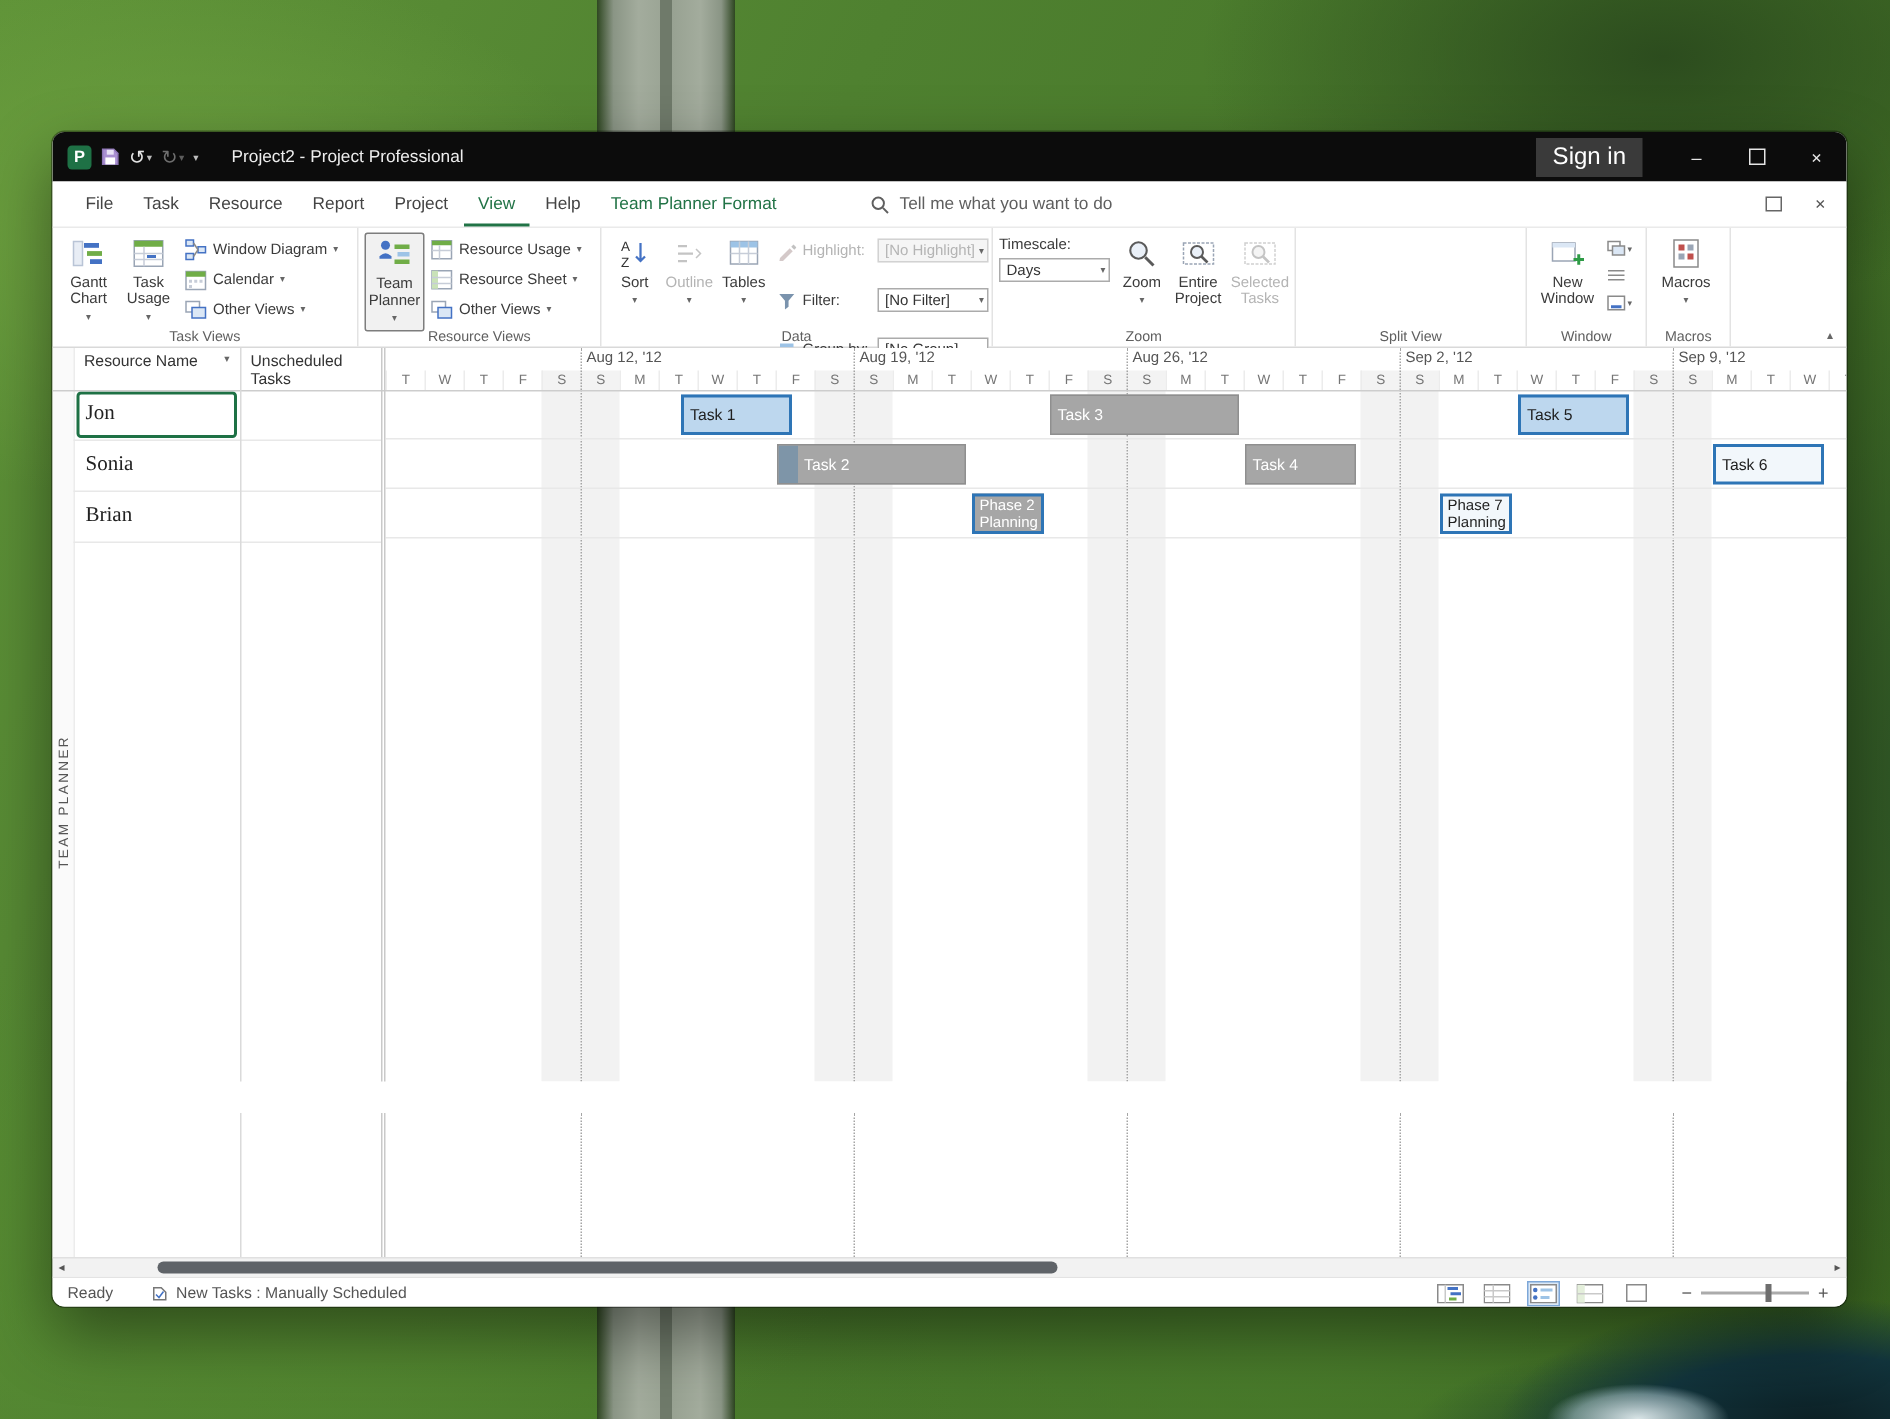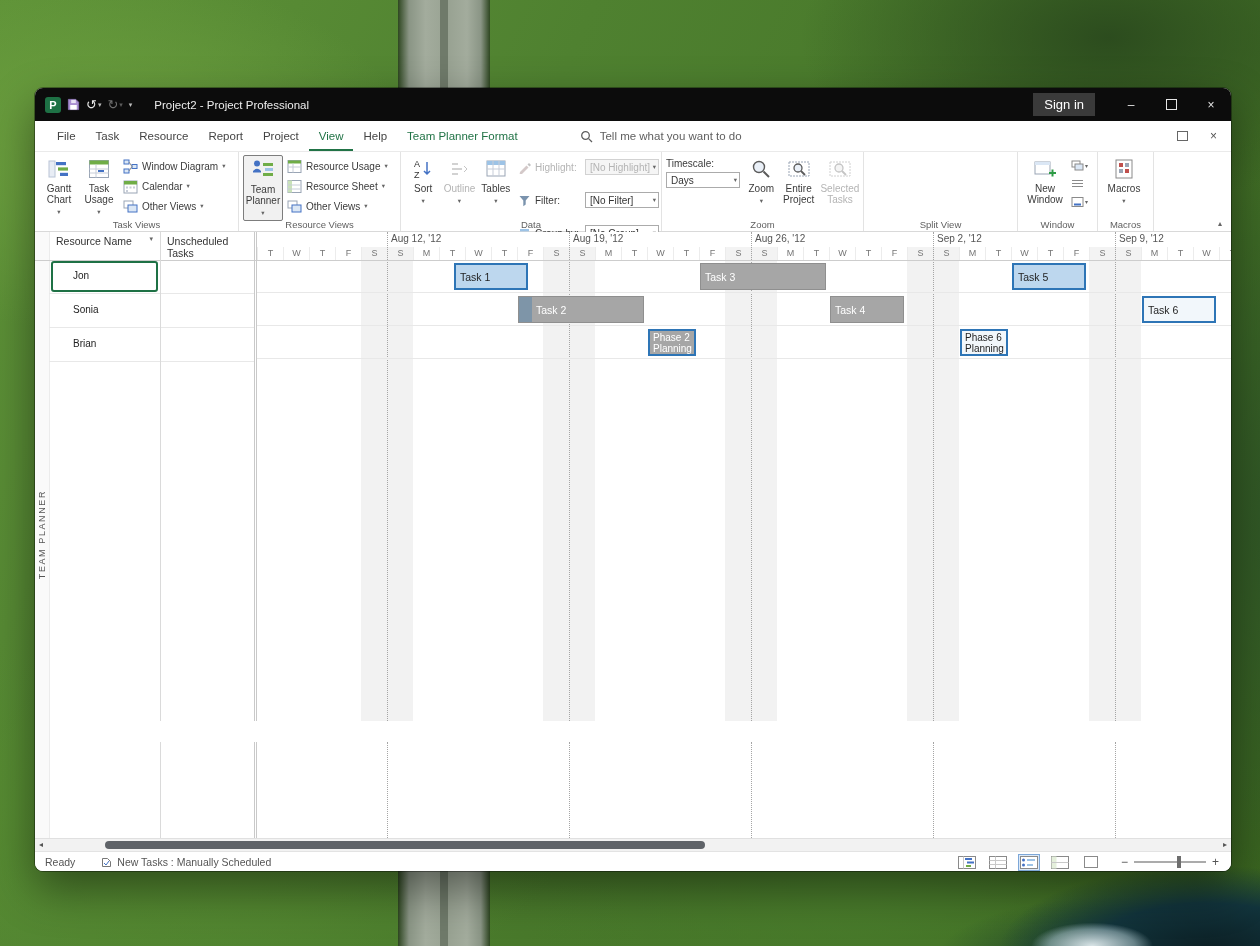--- a/index.html
+++ b/index.html
@@ -31,21 +31,21 @@
   .titlebar{height:33px;background:#0c0c0c;display:flex;align-items:center;color:#e8e8e8;}
   .qat{display:flex;align-items:center;gap:6px;padding-left:10px;}
   .applogo{width:16px;height:16px;background:#1e7145;color:#fff;border-radius:3px;font-size:11px;font-weight:bold;
            display:inline-flex;align-items:center;justify-content:center;}
   .qbtn{display:inline-flex;align-items:center;font-size:13px;color:#e6e6e6;gap:1px;}
   .qbtn .mini{font-size:7px;color:#bdbdbd;}
   .qbtn.dis{color:#6f6f6f;}
   .qbtn.dis .mini{color:#5d5d5d;}
   .tb-title{margin-left:22px;font-size:11.5px;color:#ededed;white-space:nowrap;}
   .tb-right{margin-left:auto;display:flex;align-items:center;height:100%;}
-  .signin{background:#3a3a3a;color:#fff;font-size:13px;padding:4px 11px;margin-right:16px;}
+  .signin{background:#3a3a3a;color:#fff;font-size:16px;padding:4px 11px;margin-right:16px;}
   .tb-btn{width:40px;height:100%;display:flex;align-items:center;justify-content:center;font-size:12px;color:#e6e6e6;}
   .maxbox{width:9px;height:9px;border:1px solid #e6e6e6;display:inline-block;}
 
   
   .menubar{height:30px;background:#fff;display:flex;align-items:center;border-bottom:1px solid #eaeaea;}
   .mtab{padding:0 10px;font-size:11.5px;color:#444;line-height:29px;white-space:nowrap;}
   .mtab.active{color:#217346;box-shadow:inset 0 -2px 0 #217346;}
   .mtab.accent{color:#217346;}
   .mtab.file{padding-left:22px;}
   .search{display:flex;align-items:center;gap:7px;margin-left:52px;color:#5f5f5f;font-size:11.5px;white-space:nowrap;}
@@ -97,21 +97,21 @@
   .vsep{position:absolute;width:0;border-left:1px solid #dadada;z-index:3;}
   .tl-header{position:absolute;left:222px;right:0;top:0;height:28px;overflow:hidden;}
   .tl-weeks{position:absolute;left:0;right:0;top:0;height:15px;}
   .tl-days{position:absolute;left:0;right:0;top:15px;height:13px;}
   .week-label{position:absolute;top:1px;font-size:10px;color:#555;white-space:nowrap;z-index:2;}
   .day-cell{position:absolute;top:0;height:13px;line-height:13px;text-align:center;font-size:9px;color:#757575;border-left:1px solid #ececec;box-sizing:border-box;}
   .day-cell.wkend{background:#f3f3f3;}
   .week-line{position:absolute;top:0;bottom:0;width:0;border-left:1px dotted #a5a5a5;z-index:1;}
   .rows-left{position:absolute;left:14px;top:28px;width:205px;}
   .rrow{height:33px;position:relative;border-bottom:1px solid #e8e8e8;}
-  .rname{padding-left:24px;line-height:32px;font-size:10px;color:#222;}
+  .rname{padding-left:8px;line-height:32px;font-size:14px;color:#222;font-family:Liberation Serif, serif;}
   .sel-outline{position:absolute;left:2px;top:1px;width:103px;height:27px;border:2px solid #1e7145;border-radius:3px;pointer-events:none;}
   .chart{position:absolute;left:222px;top:28px;right:0;height:461px;overflow:hidden;background:#fff;}
   .wk-band{position:absolute;top:0;bottom:0;background:#f2f2f2;z-index:0;}
   .row-sep{position:absolute;left:0;right:0;height:0;border-top:1px solid #e8e8e8;z-index:1;}
   .task{position:absolute;height:27px;box-sizing:border-box;display:flex;align-items:center;font-size:10.5px;padding:0 4px;overflow:hidden;z-index:2;white-space:nowrap;}
   .task.blue{background:#bdd7ee;border:2px solid #2e75b6;color:#1f1f1f;}
   .task.gray{background:#a6a6a6;border:1px solid #8f8f8f;color:#fff;}
   .task.grayblue{background:#a6a6a6;border:2px solid #2e75b6;color:#fff;}
   .task.outline{background:#f2f7fb;border:2px solid #2e75b6;color:#1f1f1f;}
   .task.wrap{white-space:normal;line-height:11px;padding:0 3px;font-size:10px;}
@@ -592,21 +592,21 @@
           <div class="row-sep" style="top: 32px;"></div>
           <div class="row-sep" style="top: 65px;"></div>
           <div class="row-sep" style="top: 98px;"></div>
           <div class="task blue" style="left: 197px; top: 3px; width: 74px;">Task 1</div>
           <div class="task gray" style="left: 443px; top: 3px; width: 126px;">Task 3</div>
           <div class="task blue" style="left: 755px; top: 3px; width: 74px;">Task 5</div>
           <div class="task gray accented" style="left: 261px; top: 36px; width: 126px;">Task 2</div>
           <div class="task gray" style="left: 573px; top: 36px; width: 74px;">Task 4</div>
           <div class="task outline" style="left: 885px; top: 36px; width: 74px;">Task 6</div>
           <div class="task grayblue wrap" style="left: 391px; top: 69px; width: 48px;">Phase 2 Planning</div>
-          <div class="task outline wrap" style="left: 703px; top: 69px; width: 48px;">Phase 6 Planning</div>
+          <div class="task outline wrap" style="left: 703px; top: 69px; width: 48px;">Phase 7 Planning</div>
         </div>
 
 
       <div class="lower">
           <div class="week-line" style="left: 130px;"></div>
           <div class="week-line" style="left: 312px;"></div>
           <div class="week-line" style="left: 494px;"></div>
           <div class="week-line" style="left: 676px;"></div>
           <div class="week-line" style="left: 858px;"></div>
         </div>

